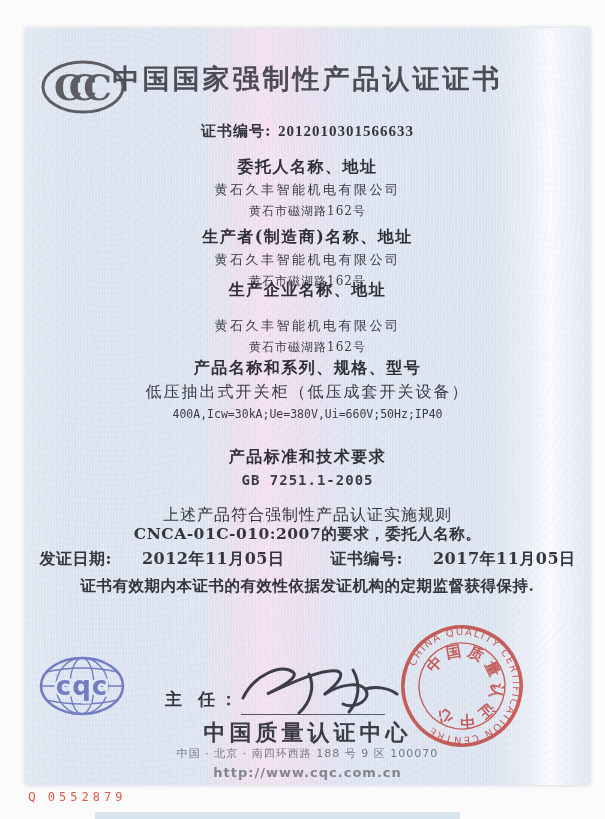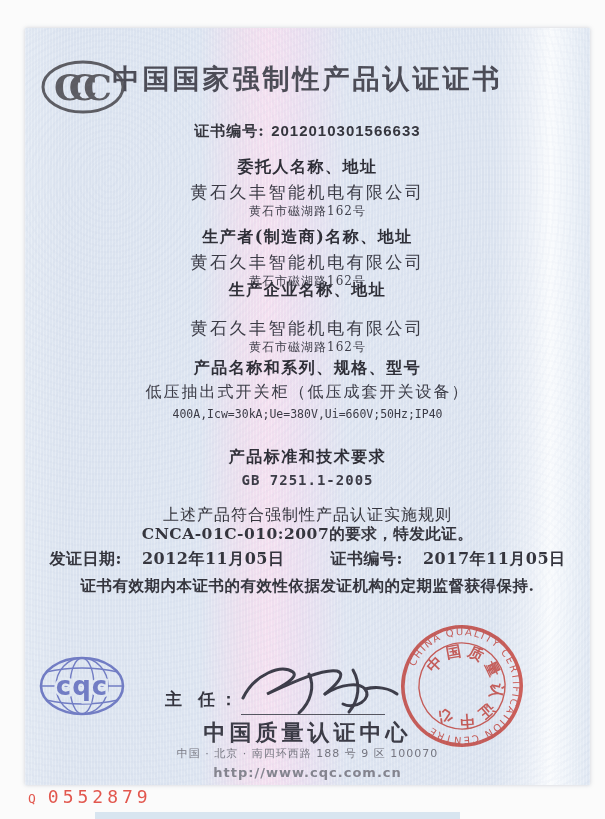--- a/index.html
+++ b/index.html
@@ -31,40 +31,40 @@
       repeating-radial-gradient(circle at 15% 20%, rgba(150,165,200,.10) 0 2px, rgba(0,0,0,0) 2px 6px),
       repeating-radial-gradient(circle at 85% 75%, rgba(150,165,200,.08) 0 2px, rgba(0,0,0,0) 2px 7px);
     opacity:.35;
   }
   .cl{position:absolute;left:0;width:100%;text-align:center;line-height:1.25;}
   
   .ccc-logo{position:absolute;left:12px;top:30px;width:92px;height:58px;}
   .title{top:34px;font-size:27px;font-weight:600;letter-spacing:3px;color:#4b4b55;
          font-family:"DejaVu Sans","Liberation Sans",sans-serif;}
   .cert-line{top:94px;font-size:15px;font-weight:bold;letter-spacing:1px;}
-  .cert-line .num{font-family:Liberation Sans, sans-serif;font-weight:600;}
+  .cert-line .num{font-family:Liberation Serif, serif;font-weight:600;}
   
   .sec-h{font-weight:bold;font-size:16px;color:#2d2d35;letter-spacing:1.5px;}
-  .org{font-size:17px;letter-spacing:2.5px;color:#3a3a44;}
+  .org{font-size:13px;letter-spacing:2.5px;color:#3a3a44;}
   .addr{font-size:12px;letter-spacing:1px;color:#3d3d47;}
   .h1{top:129px}.n1{top:154px}.a1{top:176px}
   .h2{top:199px}.n2{top:224px}.a2{top:246px}
   .h3{top:252px}.n3{top:290px}.a3{top:312px}
   .h4{top:330px}
   .prod{top:354px;font-size:16px;letter-spacing:2px;color:#3a3a44;}
   .spec{top:378px;font-family:"DejaVu Sans Mono","Liberation Mono",monospace;
         font-size:11.5px;line-height:17px;color:#3a3a44;letter-spacing:0;}
   .h5{top:419px}
   .std{top:444px;font-size:14px;font-family:"DejaVu Sans Mono","Liberation Mono",monospace;
        font-weight:600;letter-spacing:1px;color:#3a3a44;}
   .st1{top:477px;font-size:16px;font-weight:normal;letter-spacing:1px;}
   .st2{top:496px;font-size:15.5px;font-weight:bold;letter-spacing:.5px;}
   .dates{position:absolute;left:0;top:521px;width:100%;display:flex;justify-content:center;
          gap:46px;font-size:16px;font-weight:bold;letter-spacing:.5px;}
-  .dates .dv{margin-left:14px;font-weight:600;}
+  .dates .dv{margin-left:24px;font-weight:600;}
   .v1{top:548px;font-size:15.5px;font-weight:bold;letter-spacing:.5px;}
   .v2{top:570px;font-size:12.5px;font-weight:600;letter-spacing:.5px;}
   
   .cqc-logo{position:absolute;left:13px;top:627px;width:88px;height:62px;}
   .director{position:absolute;left:140px;top:660px;font-size:17px;font-weight:bold;
             letter-spacing:5px;color:#33333d;}
   .sig{position:absolute;left:212px;top:630px;width:170px;height:58px;}
   .sig-line{position:absolute;left:216px;top:686px;width:144px;border-top:1.5px solid #55555f;}
   .org-name{top:691px;font-size:22px;font-weight:bold;letter-spacing:4px;color:#3a3a44;
             font-family:"DejaVu Sans","Liberation Sans",sans-serif;}
@@ -72,21 +72,21 @@
             font-family:"DejaVu Sans","Liberation Sans",sans-serif;}
   .org-url{top:737px;font-size:13px;font-weight:bold;color:#84848e;letter-spacing:1px;
            font-family:"DejaVu Sans","Liberation Sans",sans-serif;}
   
   .stamp{position:absolute;left:370px;top:591px;width:134px;height:134px;opacity:.88;
          mix-blend-mode:multiply;}
   
   .serial{position:absolute;left:28px;top:786px;color:#e2574e;
           font-family:"DejaVu Sans Mono","Liberation Mono",monospace;}
   .serial .q{font-size:13px;margin-right:12px;}
-  .serial .n{font-size:18px;letter-spacing:4px;margin-top:20px;}
+  .serial .n{font-size:12px;letter-spacing:4px;margin-top:20px;}
   .bottom-sliver{position:absolute;left:95px;top:812px;width:365px;height:7px;
                  background:#cfe0ee;opacity:.8;}
 </style>
 </head>
 <body>
 
 <div class="paper">
 
   <svg class="ccc-logo" viewBox="0 0 92 58">
     <ellipse cx="46" cy="29" rx="40" ry="25" fill="none" stroke="#5c5c62" stroke-width="3"></ellipse>
@@ -114,21 +114,21 @@
   <div class="cl sec-h h4">产品名称和系列、规格、型号</div>
   <div class="cl prod">低压抽出式开关柜（低压成套开关设备）</div>
   <div class="cl spec">
     <div>400A,Icw=30kA;Ue=380V,Ui=660V;50Hz;IP40</div>
   </div>
 
   <div class="cl sec-h h5">产品标准和技术要求</div>
   <div class="cl std">GB 7251.1-2005</div>
 
   <div class="cl st1">上述产品符合强制性产品认证实施规则</div>
-  <div class="cl st2">CNCA-01C-010:2007的要求，特发此证。</div>
+  <div class="cl st2">CNCA-01C-010:2007的要求，委托人名称。</div>
 
   <div class="dates">
     <span>
       <span>发证日期:</span>
       <span class="dv">2012年11月05日</span>
     </span>
     <span>
       <span>证书编号:</span>
       <span class="dv">2017年11月05日</span>
     </span>

